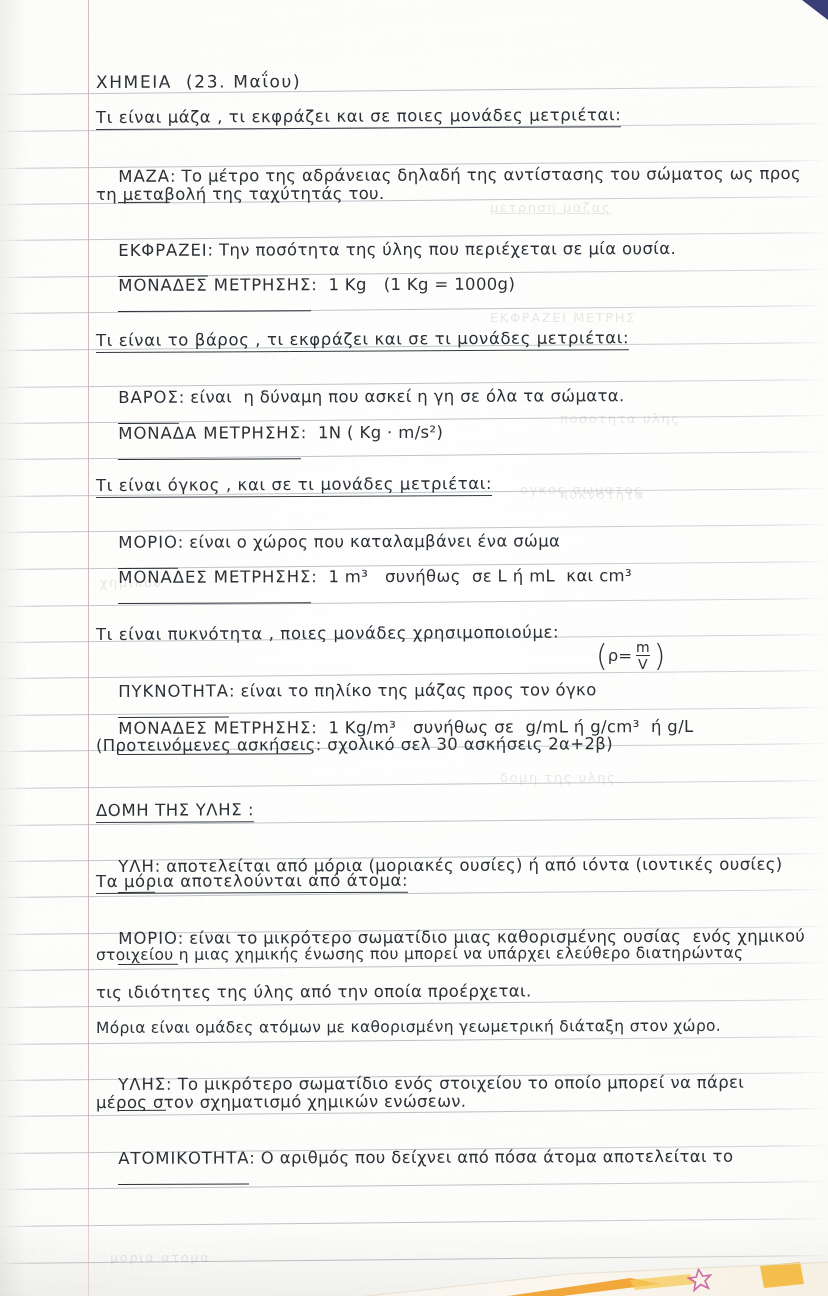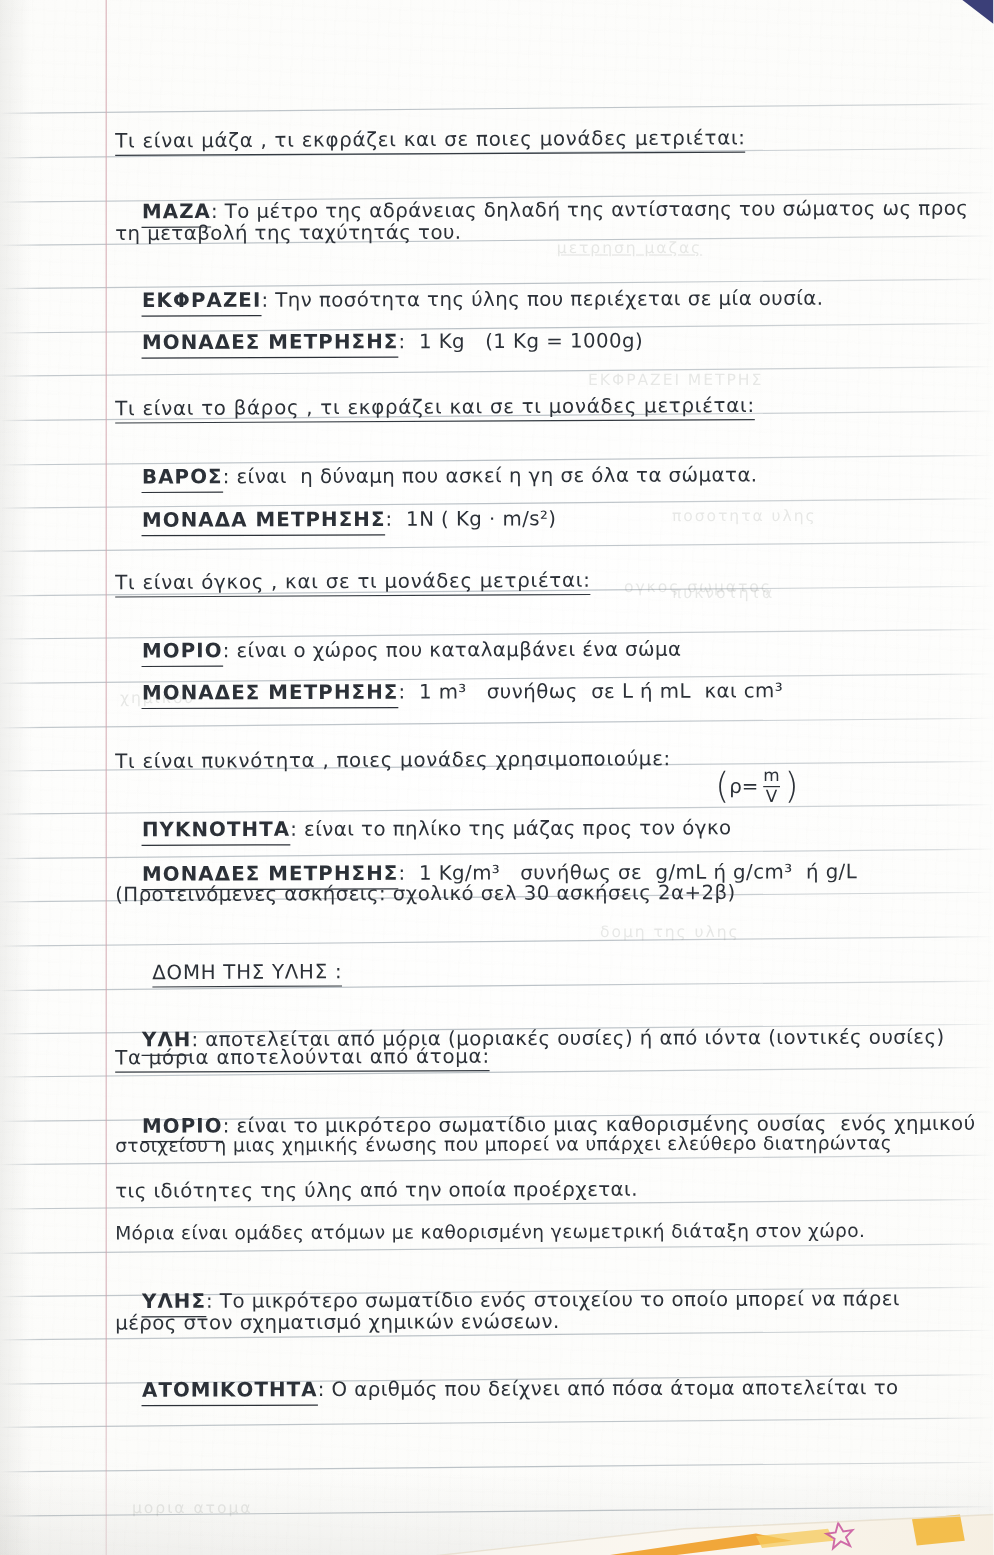--- a/index.html
+++ b/index.html
@@ -84,24 +84,24 @@
     color: #2c3138;
     letter-spacing: .4px;
     transform-origin: left bottom;
   }
   .hw.sz-title { font-size: 17px; letter-spacing: 1.6px; }
   .hw.sz-head  { font-size: 16.5px; letter-spacing: .6px; }
   .hw.sz-body  { font-size: 16.5px; letter-spacing: .35px; }
   .hw.sz-small { font-size: 15.5px; letter-spacing: .3px; }
 
   .hw .term {
-    font-weight: 700;
+    font-weight: 400;
     letter-spacing: .9px;
     border-bottom: 1.4px solid #2c3138;
-    padding-bottom: 3px;
+    padding-bottom: 16px;
   }
   .hw.underline-all {
     border-bottom: 1.3px solid #343a41;
     padding-bottom: 2px;
   }
 
   
   .formula {
     position: absolute;
     display: inline-flex;
@@ -180,28 +180,29 @@
     </div>
 
   <div class="margin-rule" style="left:88px;"></div>
 
   <div class="corner-tab" style="right:0; top:0; border-left:26px solid transparent; border-top:20px solid #3b3f78;"></div>
 
   <div class="left-shade"></div>
   <div class="bottom-shade"></div>
 
   <div class="ghost" style="left:490px; top:310px;">ΕΚΦΡΑΖΕΙ ΜΕΤΡΗΣ</div>
-  <div class="ghost" style="left:464px; top:200px;text-decoration:underline;">μετρηση μαζας</div>
-  <div class="ghost" style="left:560px; top:423px;">ποσοτητα υλης</div>
+  <div class="ghost" style="left:490px; top:200px;text-decoration:underline;">μετρηση μαζας</div>
+  <div class="ghost" style="left:560px; top:411px;">ποσοτητα υλης</div>
   <div class="ghost" style="left:520px; top:482px;">ογκος σωματος</div>
   <div class="ghost" style="left:100px; top:575px;">χημικού</div>
   <div class="ghost" style="left:560px; top:487px;">πυκνοτητα</div>
   <div class="ghost" style="left:500px; top:770px;">δομη της υλης</div>
   <div class="ghost" style="left:110px; top:1250px;">μορια ατομα</div>
 
+  <div class="hw sz-title" style="left:96px; top:72px; transform:rotate(-0.25deg);">ΧΗΜΕΙΑ  (23. Μαΐου)</div>
 
   <div class="hw sz-head underline-all" style="left:96px; top:108px; transform:rotate(-0.3deg);">Τι είναι μάζα , τι εκφράζει και σε ποιες μονάδες μετριέται:</div>
 
   <div class="hw sz-body" style="left:96px; top:148px; transform:rotate(-0.25deg);">
     <span class="term">ΜΑΖΑ</span><span>: Το μέτρο της αδράνειας δηλαδή της αντίστασης του σώματος ως προς</span>
   </div>
   <div class="hw sz-body" style="left:96px; top:185px; transform:rotate(-0.2deg);">τη μεταβολή της ταχύτητάς του.</div>
 
   <div class="hw sz-body" style="left:96px; top:222px; transform:rotate(-0.2deg);">
     <span class="term">ΕΚΦΡΑΖΕΙ</span><span>: Την ποσότητα της ύλης που περιέχεται σε μία ουσία.</span>
@@ -247,21 +248,21 @@
     </span>
     <span class="paren">)</span>
   </div>
 
   <div class="hw sz-body" style="left:96px; top:700px; transform:rotate(-0.2deg);">
     <span class="term">ΜΟΝΑΔΕΣ ΜΕΤΡΗΣΗΣ</span><span>:  1 Kg/m³   συνήθως σε  g/mL ή g/cm³  ή g/L</span>
   </div>
 
   <div class="hw sz-body" style="left:96px; top:736px; transform:rotate(-0.2deg);">(Προτεινόμενες ασκήσεις: σχολικό σελ 30 ασκήσεις 2α+2β)</div>
 
-  <div class="hw sz-head underline-all" style="left:96px; top:801px; transform:rotate(-0.3deg);margin-left:31px;">ΔΟΜΗ ΤΗΣ ΥΛΗΣ :</div>
+  <div class="hw sz-head underline-all" style="left:96px; top:801px; transform:rotate(-0.3deg);">ΔΟΜΗ ΤΗΣ ΥΛΗΣ :</div>
 
   <div class="hw sz-body" style="left:96px; top:838px; transform:rotate(-0.2deg);">
     <span class="term">ΥΛΗ</span><span>: αποτελείται από μόρια (μοριακές ουσίες) ή από ιόντα (ιοντικές ουσίες)</span>
   </div>
 
   <div class="hw sz-head underline-all" style="left:96px; top:872px; transform:rotate(-0.25deg);">Τα μόρια αποτελούνται από άτομα:</div>
 
   <div class="hw sz-body" style="left:96px; top:910px; transform:rotate(-0.2deg);">
     <span class="term">ΜΟΡΙΟ</span><span>: είναι το μικρότερο σωματίδιο μιας καθορισμένης ουσίας  ενός χημικού</span>
   </div>

